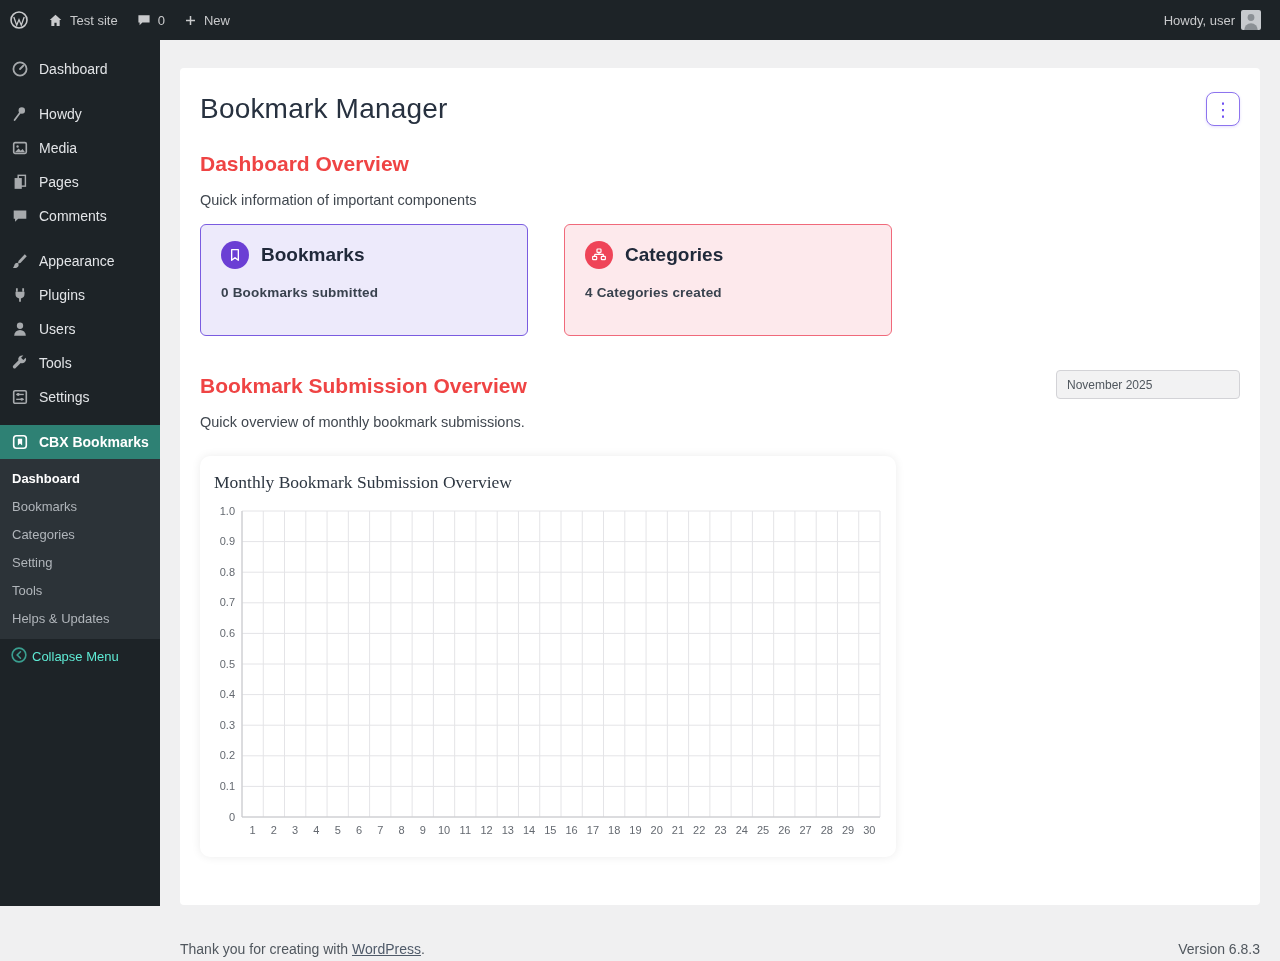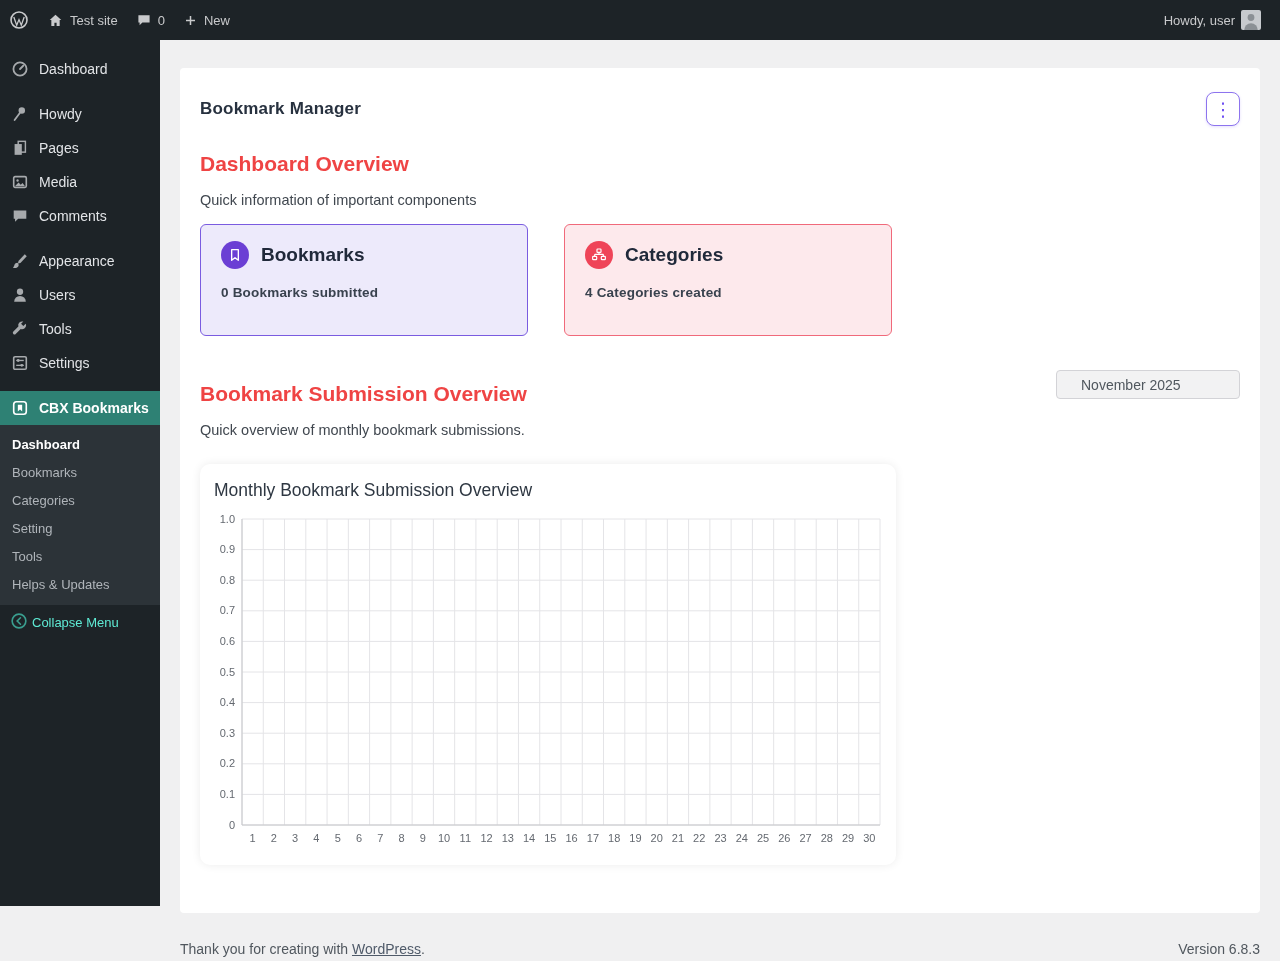--- a/index.html
+++ b/index.html
@@ -26,41 +26,41 @@
   .submenu { background:#2c3338; padding:6px 0; }
   .submenu-item { display:block; padding:6px 12px; font-size:13px; line-height:16px; color:#b0b5ba; cursor:pointer; }
   .submenu-item.active { color:#fff; font-weight:bold; }
   .collapse-item { display:flex; align-items:center; gap:2px; height:34px; padding:0 10px; font-size:13px; color:#5eead4; cursor:pointer; }
   .collapse-item .mi-icon { width:20px; height:20px; color:#3a9e8f; }
 
   
   .content { flex:1; padding:28px 20px 0; display:flex; flex-direction:column; height:929px; }
   .panel { background:#fff; border-radius:4px; padding:24px 20px 48px; }
   .panel-header { display:flex; justify-content:space-between; align-items:center; }
-  .page-title { font-size:17px; font-weight:700; color:#27313f; letter-spacing:.2px; }
+  .page-title { font-size:28px; font-weight:400; color:#27313f; letter-spacing:.2px; }
   .kebab-btn { width:34px; height:34px; background:#fff; border:1px solid #8d74ee; border-radius:8px; color:#6d4df2; font-size:19px; line-height:1; display:flex; align-items:center; justify-content:center; cursor:pointer; box-shadow:0 1px 3px rgba(109,77,242,.18); }
   h2.section-heading { font-size:21px; font-weight:600; color:#ef4444; margin-top:26px; }
   .section-sub { font-size:14.5px; color:#40474f; margin-top:16px; }
 
   .cards-row { display:flex; gap:36px; margin-top:16px; }
   .stat-card { width:328px; height:112px; border-radius:6px; padding:16px 20px; }
   .stat-card.bookmarks { background:#edeafb; border:1px solid #7a5ce0; }
   .stat-card.categories { background:#fde9ec; border:1px solid #f0697a; }
   .stat-head { display:flex; align-items:center; gap:12px; }
   .stat-icon { width:28px; height:28px; border-radius:50%; display:flex; align-items:center; justify-content:center; flex:none; }
   .stat-icon.purple { background:var(--purple); }
   .stat-icon.red { background:var(--red); }
   .stat-title { font-size:19px; font-weight:600; color:#20293a; }
   .stat-count { margin-top:16px; font-size:13.5px; font-weight:bold; color:#39424e; letter-spacing:.2px; }
 
   .submission-header { display:flex; justify-content:space-between; align-items:flex-start; margin-top:30px; }
-  .month-input { width:184px; height:29px; border:1px solid #d3d3d7; background:#f2f2f3; border-radius:4px; font-family:"Liberation Sans",sans-serif; font-size:14px; color:#50575e; padding:0 24px; margin-top:4px; }
+  .month-input { width:184px; height:29px; border:1px solid #d3d3d7; background:#f2f2f3; border-radius:4px; font-family:"Liberation Sans",sans-serif; font-size:12px; color:#50575e; padding:0 10px; margin-top:4px; }
 
   .chart-card { margin-top:26px; width:696px; background:#fff; border-radius:10px; box-shadow:0 0 10px rgba(0,0,0,.08); padding:14px 12px 8px; }
-  .chart-title { font-size:17.5px; font-weight:500; color:#2e3742; margin:2px 0 10px 2px; }
+  .chart-title { font-size:17.5px; font-weight:500; color:#2e3742; margin:2px 0 10px 2px;font-family:Liberation Serif, serif; }
 
   .footer-row { margin-top:auto; display:flex; justify-content:space-between; align-items:center; padding:8px 0 12px; font-size:14px; color:#50575e; }
   .footer-left a { color:#4f5a69; text-decoration:underline; cursor:pointer; }
 </style>
 </head>
 <body>
 
 <div class="admin-bar">
   <div class="ab-item">
     <span>
@@ -127,54 +127,63 @@
         <svg width="18" height="18" viewBox="0 0 20 20">
             <circle cx="12" cy="6.2" r="3.6" fill="currentColor"></circle>
             <path d="M9.8 8.8 L4 16.6" stroke="currentColor" stroke-width="2" stroke-linecap="round"></path>
           </svg>
       </span>
       <span>Howdy</span>
     </div>
     <div class="menu-item">
       <span class="mi-icon">
         <svg width="18" height="18" viewBox="0 0 20 20">
-            <rect x="8" y="2.6" width="8" height="12" fill="none" stroke="currentColor" stroke-width="1.6"></rect>
-            <rect x="4" y="5.6" width="8" height="12" fill="currentColor"></rect>
-          </svg>
-      </span>
-      <span>Pages</span>
-    </div>
-    <div class="menu-item">
-      <span class="mi-icon">
-        <svg width="18" height="18" viewBox="0 0 20 20">
             <rect x="3" y="4" width="14" height="12" rx="1.5" fill="none" stroke="currentColor" stroke-width="1.8"></rect>
             <circle cx="7.3" cy="8.3" r="1.3" fill="currentColor"></circle>
             <path d="M4.6 14.4 l3.8-3.8 2.4 2.4 2-2 2.6 3.4 z" fill="currentColor"></path>
           </svg>
       </span>
       <span>Media</span>
     </div>
     <div class="menu-item">
       <span class="mi-icon">
         <svg width="18" height="18" viewBox="0 0 20 20">
+            <rect x="8" y="2.6" width="8" height="12" fill="none" stroke="currentColor" stroke-width="1.6"></rect>
+            <rect x="4" y="5.6" width="8" height="12" fill="currentColor"></rect>
+          </svg>
+      </span>
+      <span>Pages</span>
+    </div>
+    <div class="menu-item">
+      <span class="mi-icon">
+        <svg width="18" height="18" viewBox="0 0 20 20">
             <path d="M3 4 h14 v9 h-9 l-3.5 3.5 V13 H3 z" fill="currentColor"></path>
           </svg>
       </span>
       <span>Comments</span>
     </div>
     <div class="menu-sep"></div>
 
     <div class="menu-item">
       <span class="mi-icon">
         <svg width="18" height="18" viewBox="0 0 20 20">
             <path d="M15.3 2.4 l2.2 2.2 -7 7.6 -2.8 .6 .6-2.8 z" fill="currentColor"></path>
             <path d="M7.2 12 c-2.1 0-3.2 1-3.7 3.3 -.2 1-.7 1.5-1.4 1.8 1.3 1 4.8 1.3 6.1-1.2 .7-1.3 .3-2.9-1-3.9z" fill="currentColor"></path>
           </svg>
       </span>
       <span>Appearance</span>
+    </div>
+    <div class="menu-item">
+      <span class="mi-icon">
+        <svg width="18" height="18" viewBox="0 0 20 20">
+            <path d="M6.5 2.5 v4 M13.5 2.5 v4" stroke="currentColor" stroke-width="2"></path>
+            <path d="M5 6.5 h10 v2.5 a5 5 0 0 1 -4 4.9 V17.5 h-2 V13.9 a5 5 0 0 1 -4-4.9 z" fill="currentColor"></path>
+          </svg>
+      </span>
+      <span>Plugins</span>
     </div>
     <div class="menu-item">
       <span class="mi-icon">
         <svg width="18" height="18" viewBox="0 0 20 20">
             <circle cx="10" cy="6.4" r="3.5" fill="currentColor"></circle>
             <path d="M3.5 17.5 a6.5 6.5 0 0 1 13 0 z" fill="currentColor"></path>
           </svg>
       </span>
       <span>Users</span>
     </div>
@@ -266,21 +275,21 @@
                 </svg>
             </span>
             <span class="stat-title">Categories</span>
           </div>
           <div class="stat-count">4 Categories created</div>
         </div>
       </div>
 
       <div class="submission-header">
         <div>
-          <h2 class="section-heading" style="margin-top:16px;">Bookmark Submission Overview</h2>
+          <h2 class="section-heading" style="margin-top:8px;">Bookmark Submission Overview</h2>
           <p class="section-sub">Quick overview of monthly bookmark submissions.</p>
         </div>
         <input class="month-input" type="text" readonly="" value="November 2025" style="">
       </div>
 
       <div class="chart-card">
         <div class="chart-title">Monthly Bookmark Submission Overview</div>
         <svg width="672" height="342">
             <line x1="30" x2="668" y1="314" y2="314" stroke="#e4e4e7" stroke-width="1"></line>
             <text x="23" y="317.5" text-anchor="end" font-size="11" fill="#646970" font-family="Liberation Sans, sans-serif">0</text>

